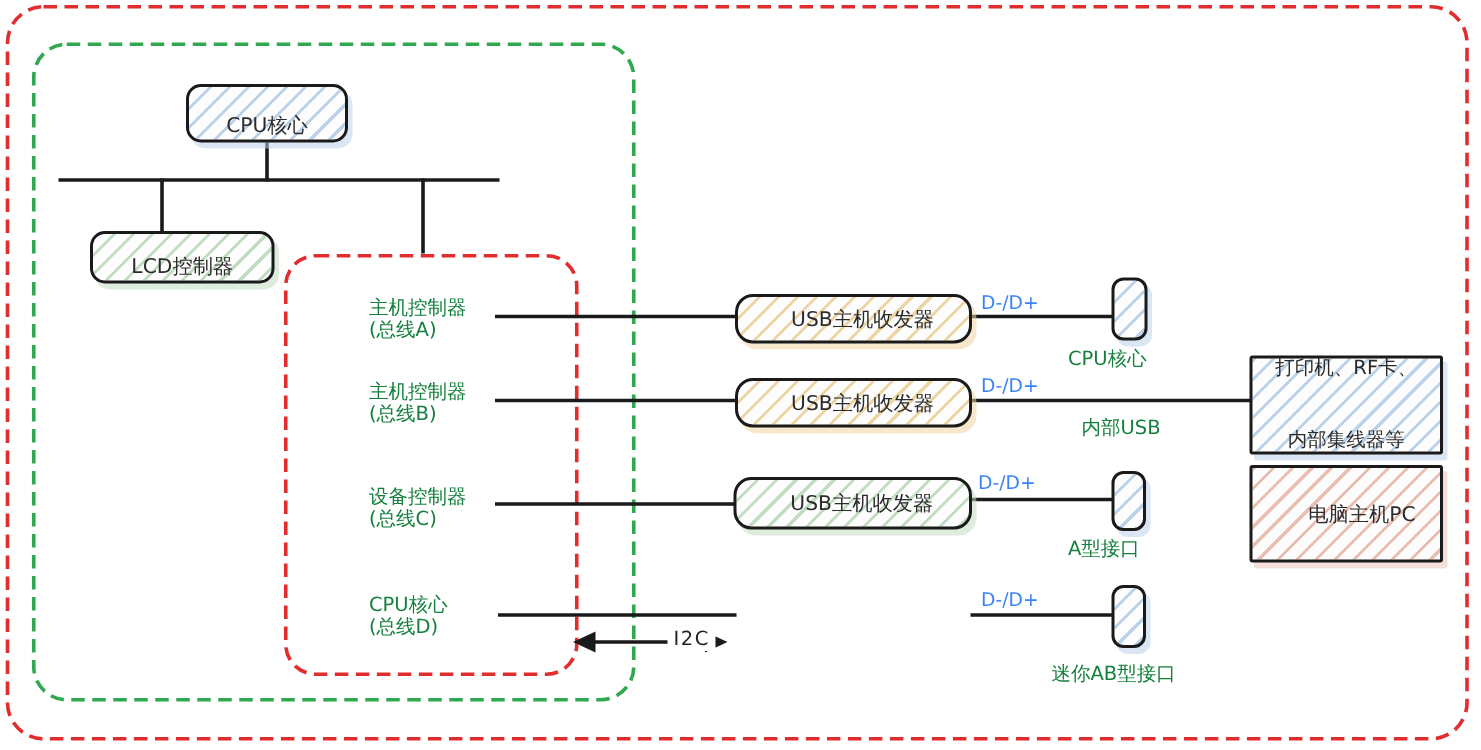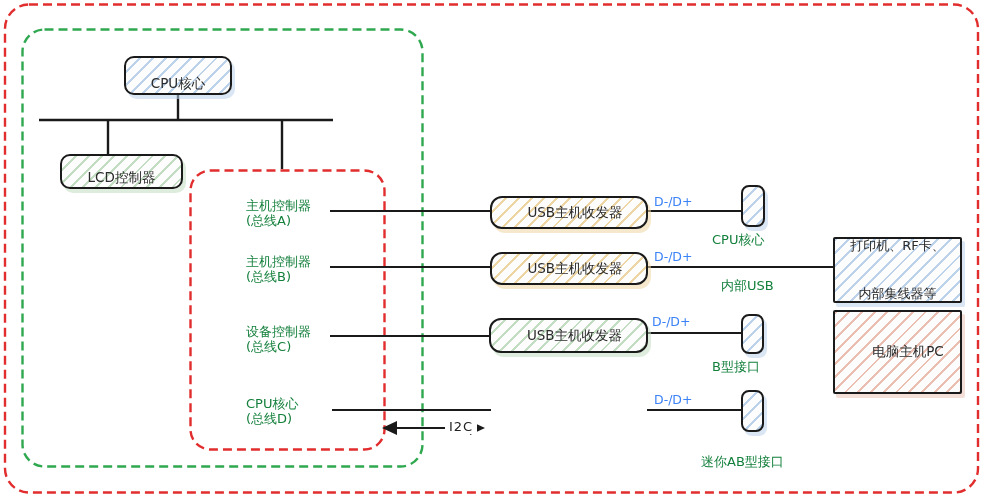--- a/index.html
+++ b/index.html
@@ -113,28 +113,28 @@
   <div class="siglbl" style="left:654px;top:249px;">D-/D+</div>
   <div class="siglbl" style="left:652px;top:314px;">D-/D+</div>
   <div class="siglbl" style="left:654px;top:392px;">D-/D+</div>
 
   <div class="node hatch-blue r7" style="left:741px;top:185px;width:24px;height:42px;"></div>
   <div class="node hatch-blue r7" style="left:741px;top:314px;width:23px;height:40px;"></div>
   <div class="node hatch-blue r7" style="left:741px;top:390px;width:23px;height:42px;"></div>
 
   <div class="lbl" style="left:712px;top:232px;width:80px;">CPU核心</div>
   <div class="lbl" style="left:721px;top:278px;width:80px;">内部USB</div>
-  <div class="lbl" style="left:712px;top:359px;width:80px;">B型接口</div>
-  <div class="lbl" style="left:701px;top:442px;width:110px;margin-top:12px;">迷你AB型接口</div>
+  <div class="lbl" style="left:712px;top:359px;width:80px;">A型接口</div>
+  <div class="lbl" style="left:701px;top:442px;width:110px;">迷你AB型接口</div>
 
   <div class="i2c" style="left:417px;top:419px;margin-left:28px;">I2C</div>
 
   <div class="node hatch-blue r18 two-line" style="left:833px;top:237px;width:129px;height:66px;font-size:13px;">
     <div>
       <div>打印机、RF卡、</div>
       <div>内部集线器等</div>
     </div>
   </div>
-  <div class="node hatch-pink r18" style="left:833px;top:310px;width:129px;height:84px;padding-left:21px;">
+  <div class="node hatch-pink r18" style="left:833px;top:310px;width:129px;height:65px;padding-left:21px;">
     <span>电脑主机PC</span>
   </div>
 
 </div>
 
 </body></html>

